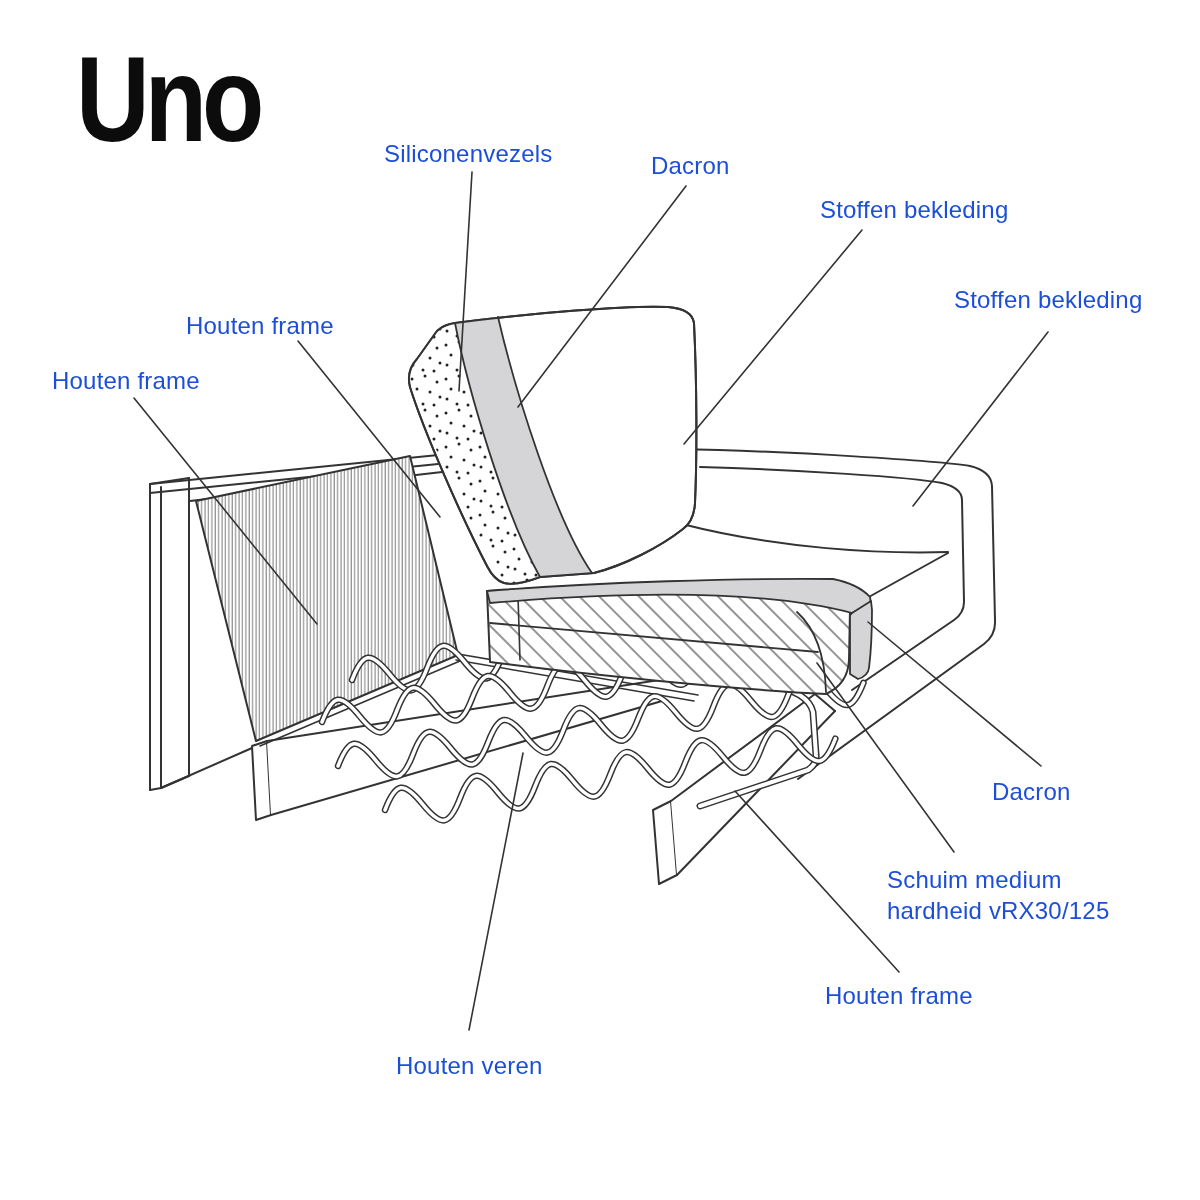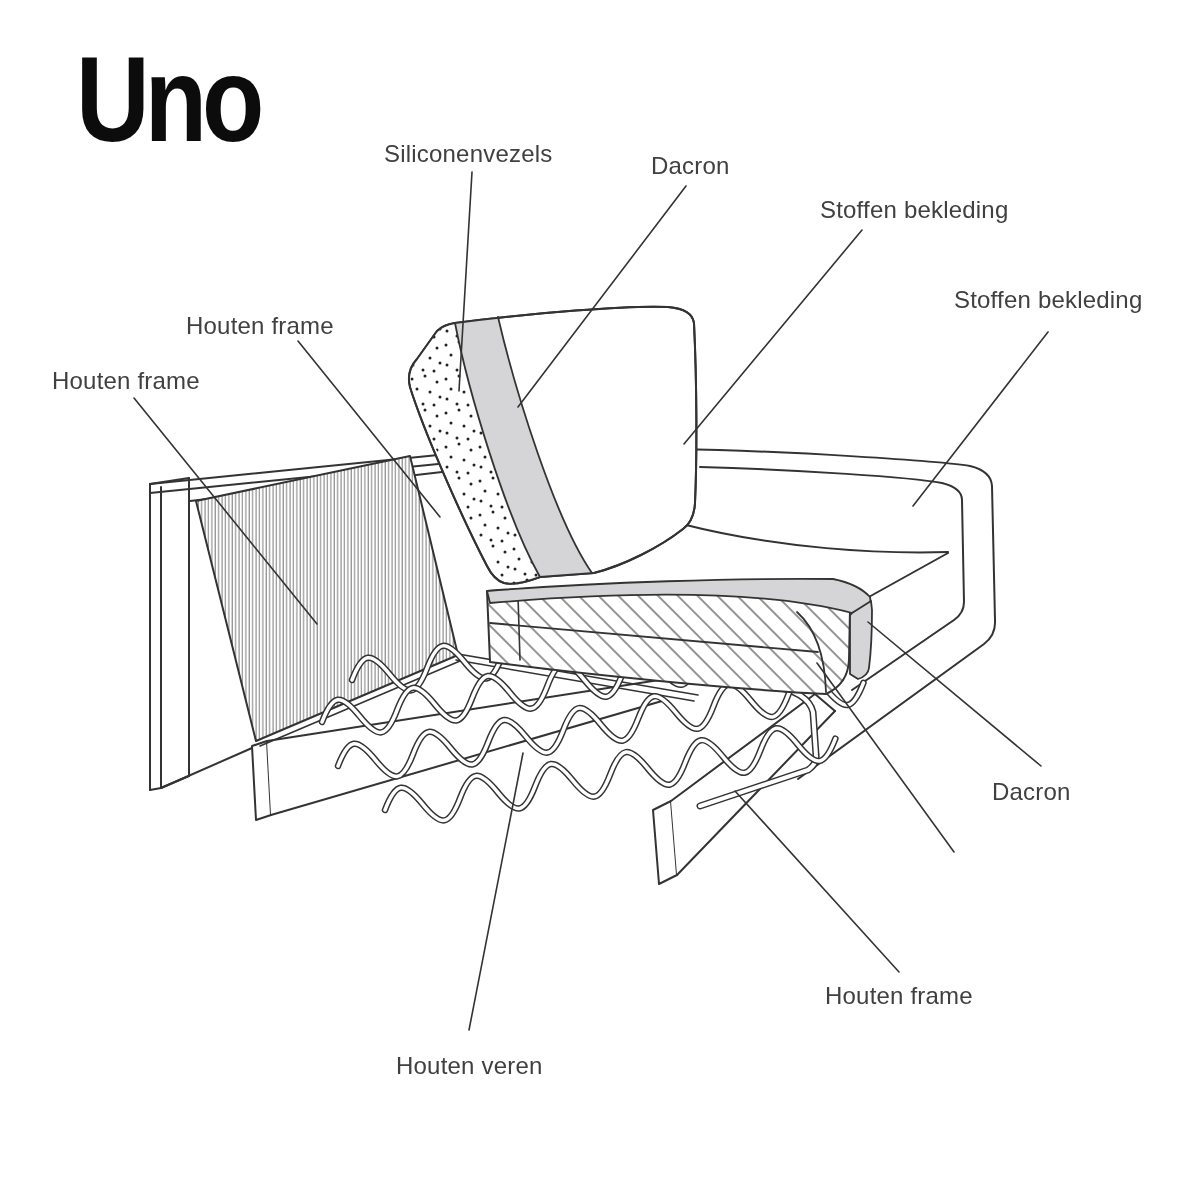--- a/index.html
+++ b/index.html
@@ -3,21 +3,21 @@
 <meta charset="utf-8">
 <style>
   html,body{margin:0;padding:0;background:#ffffff;}
   body{width:1200px;height:1200px;position:relative;overflow:hidden;
        font-family:"Liberation Sans",sans-serif;}
   .stage{position:absolute;inset:0;width:1200px;height:891px;}
   svg.drawing{position:absolute;left:0;top:0;width:1200px;height:1200px;}
   .logo{position:absolute;left:76px;top:40px;font-size:102px;font-weight:900;
         letter-spacing:-5px;color:#0c0c0c;transform:scale(1.0,1.18);
         transform-origin:left top;line-height:1;}
-  .part-label{position:absolute;font-size:24px;line-height:31px;color:#404040;
+  .part-label{position:absolute;font-size:24px;line-height:31px;color:#1d4ed8;
         white-space:nowrap;letter-spacing:0.2px;}
   .part-label.wrap{white-space:normal;width:262px;}
 </style>
 </head>
 <body>
 
 <div class="stage">
 
   <svg class="drawing" viewBox="0 0 1200 1200" aria-hidden="true">
     <defs>
@@ -158,15 +158,16 @@
 
   <div class="logo">Uno</div>
 
   <div class="part-label" style="left:384px;top:138px">Siliconenvezels</div>
   <div class="part-label" style="left:651px;top:150px">Dacron</div>
   <div class="part-label" style="left:820px;top:194px">Stoffen bekleding</div>
   <div class="part-label" style="left:954px;top:284px">Stoffen bekleding</div>
   <div class="part-label" style="left:186px;top:310px">Houten frame</div>
   <div class="part-label" style="left:52px;top:365px">Houten frame</div>
   <div class="part-label" style="left:992px;top:776px">Dacron</div>
+  <div class="part-label wrap" style="left:887px;top:864px">Schuim medium hardheid vRX30/125</div>
   <div class="part-label" style="left:825px;top:980px">Houten frame</div>
   <div class="part-label" style="left:396px;top:1050px">Houten veren</div>
 </div>
 
 </body></html>

